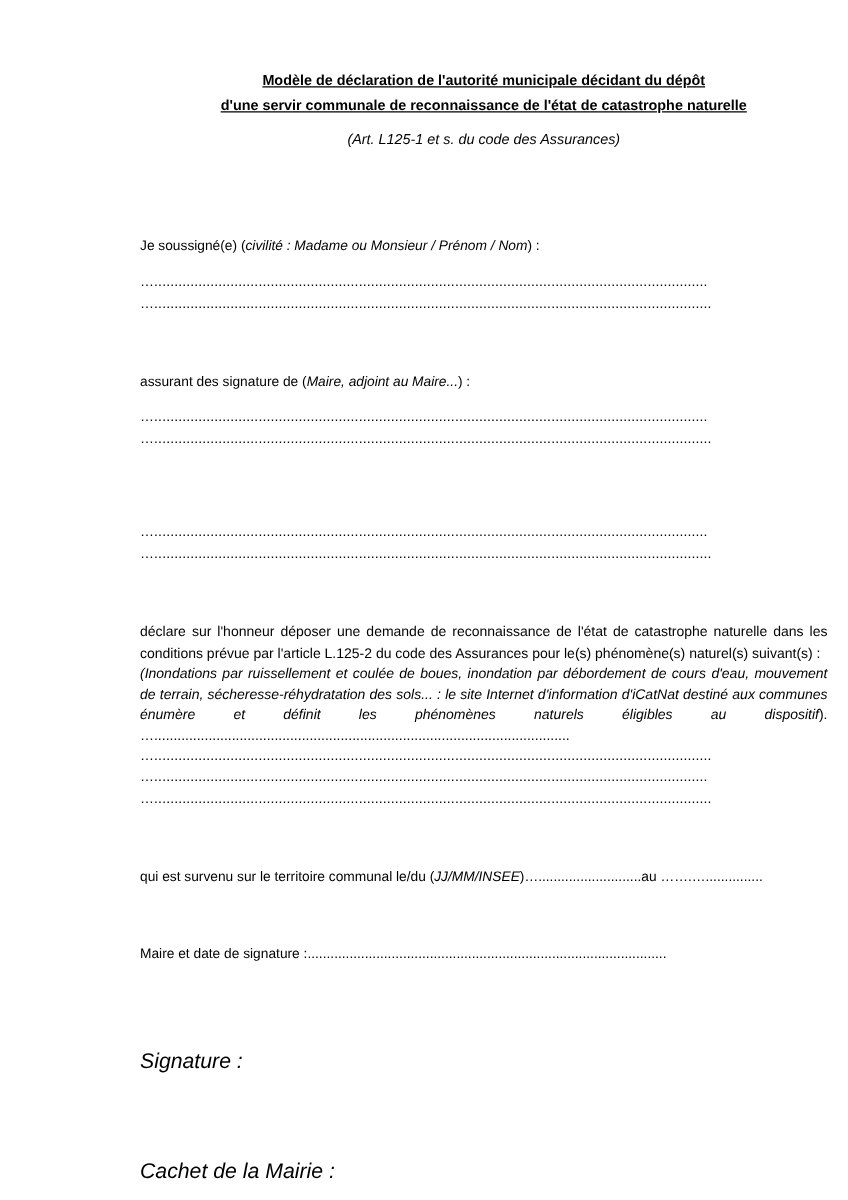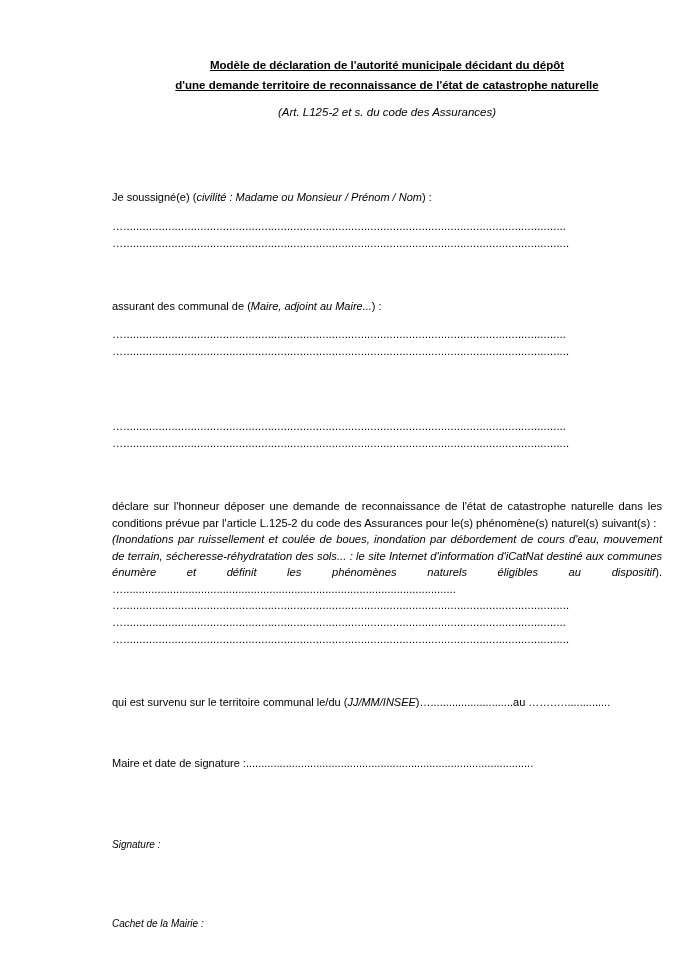--- a/index.html
+++ b/index.html
@@ -57,49 +57,49 @@
     white-space: nowrap;
     overflow: hidden;
     display: block;
   }
   .para-justify {
     text-align: justify;
     font-size: 11.2px;
     line-height: 16.5px;
   }
   .sig-label {
-    font-size: 10px;
+    font-size: 17px;
     font-style: italic;
   }
 </style>
 </head>
 <body>
 
 <div class="page">
 
   <div class="title-block">
     <div class="title-line">Modèle de déclaration de l'autorité municipale décidant du dépôt</div>
-    <div class="title-line">d'une demande territoire de reconnaissance de l'état de catastrophe naturelle</div>
+    <div class="title-line">d'une servir communale de reconnaissance de l'état de catastrophe naturelle</div>
   </div>
-  <div class="subtitle">(Art. L125-2 et s. du code des Assurances)</div>
+  <div class="subtitle">(Art. L125-1 et s. du code des Assurances)</div>
 
   <div class="gap-lg"></div>
   <div class="gap-md"></div>
 
   <div class="block">
     <div class="body-text"><span>Je soussigné(e) (</span><span class="italic">civilité : Madame ou Monsieur / Prénom / Nom</span><span>) :</span></div>
     <div class="gap-sm"></div>
     <span class="dots">…..........................................................................................................................................</span>
     <span class="dots">…...........................................................................................................................................</span>
   </div>
 
   <div class="gap-lg"></div>
 
   <div class="block">
-    <div class="body-text"><span>assurant des communal de (</span><span class="italic">Maire, adjoint au Maire...</span><span>) :</span></div>
+    <div class="body-text"><span>assurant des signature de (</span><span class="italic">Maire, adjoint au Maire...</span><span>) :</span></div>
     <div class="gap-sm"></div>
     <span class="dots">…..........................................................................................................................................</span>
     <span class="dots">…...........................................................................................................................................</span>
   </div>
 
   <div class="gap-lg"></div>
 
   <div class="block">
     <div class="gap-sm"></div>
     <span class="dots">…..........................................................................................................................................</span>

